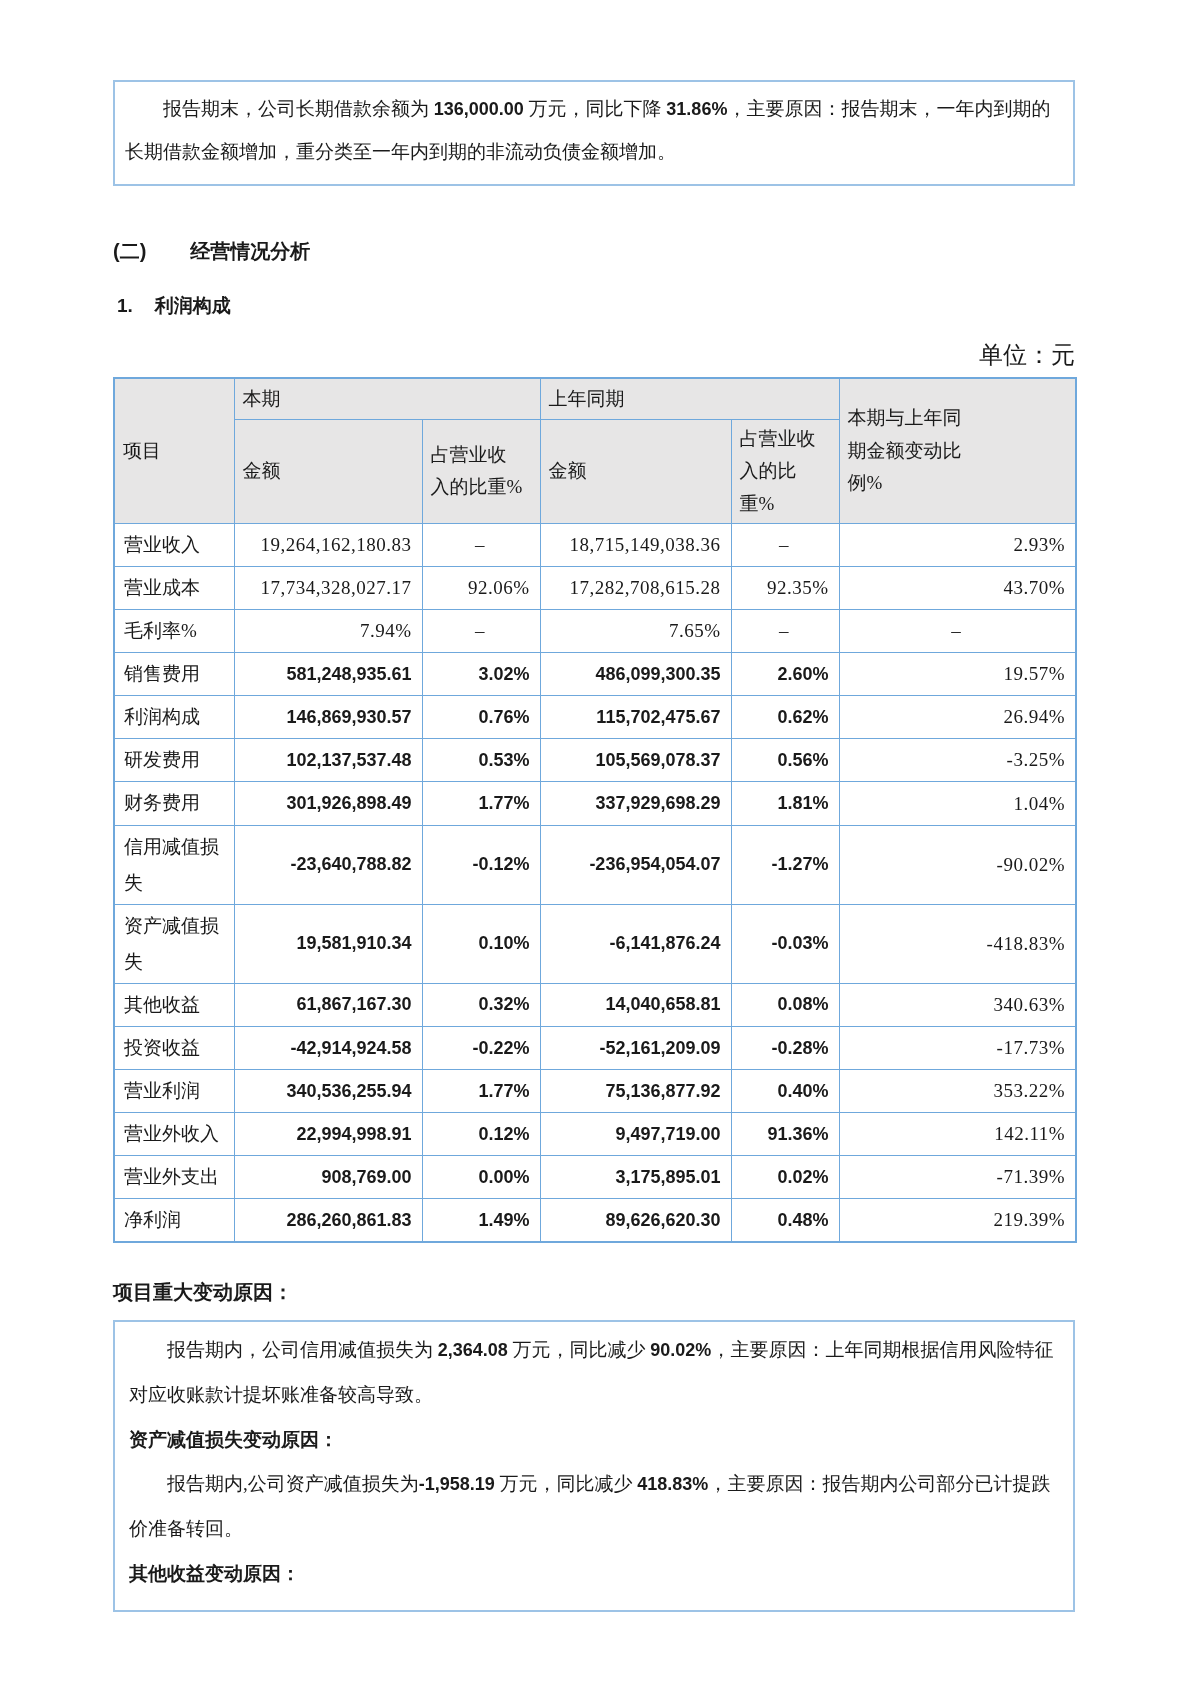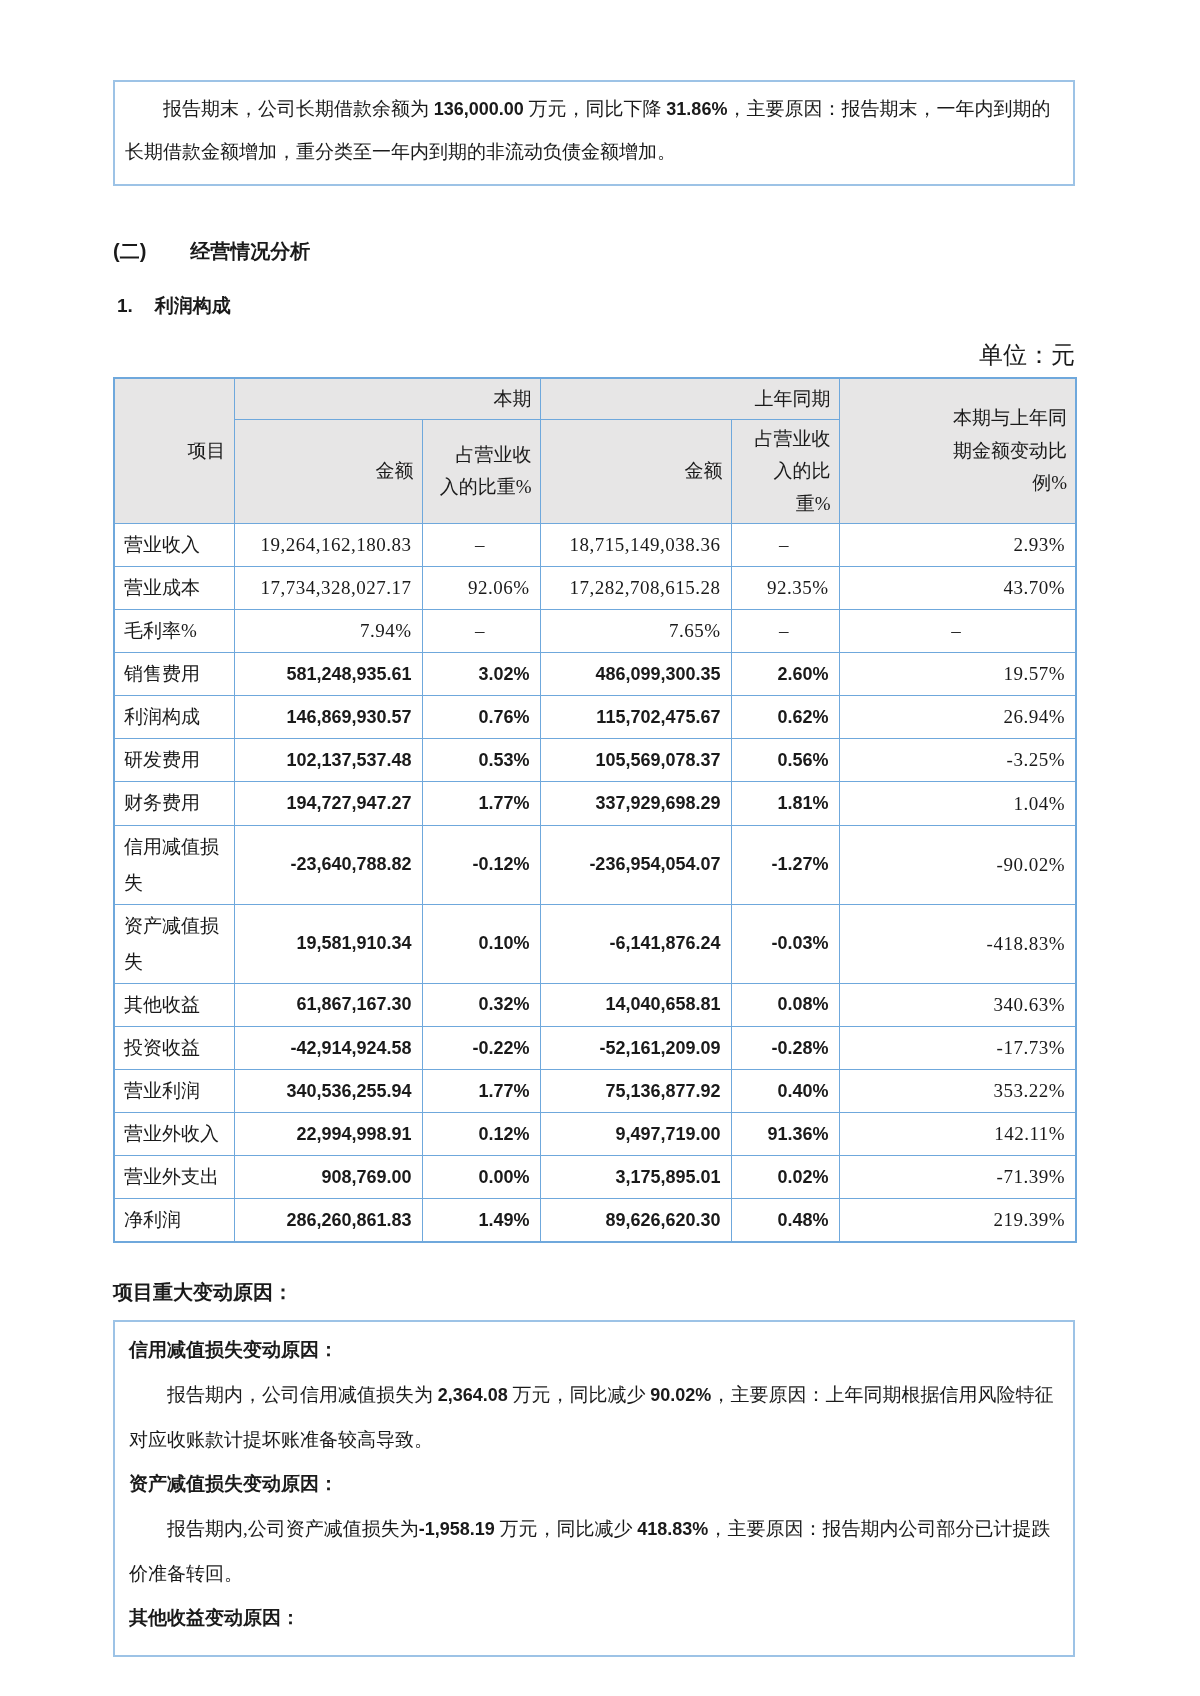--- a/index.html
+++ b/index.html
@@ -56,21 +56,21 @@
   }
   .profit-table th, .profit-table td {
     border: 1px solid var(--table-border);
     font-weight: normal;
     font-size: 19px;
     padding: 3px 8px;
     vertical-align: middle;
   }
   .profit-table thead th {
     background: var(--header-bg);
-    text-align: right;
+    text-align: left;
     margin-top: 16px;
   }
   .profit-table thead tr.hrow1 th { height: 42px; }
   .profit-table thead tr.hrow2 th { height: 70px; }
   .prelines { white-space: pre-line; line-height: 1.7; }
   .profit-table td { height: 30px; background: #fff; }
   .profit-table tr.tall td { height: 76px; }
   td.cell-item { text-align: left; padding-left: 9px; line-height: 1.9; }
   td.num { text-align: right; padding-right: 10px; }
   td.center { text-align: center; }
@@ -179,21 +179,21 @@
           <tr>
             <td class="cell-item">研发费用</td>
             <td class="num sans-num">102,137,537.48</td>
             <td class="num sans-num">0.53%</td>
             <td class="num sans-num">105,569,078.37</td>
             <td class="num sans-num">0.56%</td>
             <td class="num serif-num">-3.25%</td>
           </tr>
           <tr>
             <td class="cell-item">财务费用</td>
-            <td class="num sans-num">194,727,947.27</td>
+            <td class="num sans-num">301,926,898.49</td>
             <td class="num sans-num">1.77%</td>
             <td class="num sans-num">337,929,698.29</td>
             <td class="num sans-num">1.81%</td>
             <td class="num serif-num">1.04%</td>
           </tr>
           <tr class="tall">
             <td class="cell-item">信用减值损失</td>
             <td class="num sans-num">-23,640,788.82</td>
             <td class="num sans-num">-0.12%</td>
             <td class="num sans-num">-236,954,054.07</td>
@@ -256,21 +256,20 @@
             <td class="num sans-num">0.48%</td>
             <td class="num serif-num">219.39%</td>
           </tr>
         </tbody>
     </table>
 
     <h3 class="reasons-title">项目重大变动原因：</h3>
 
     <div class="note-box reasons-box">
       <div id="reasons-blocks">
-          <h4>信用减值损失变动原因：</h4>
           <p><span>报告期内，公司信用减值损失为 </span><span class="seg-bold">2,364.08</span><span> 万元，同比减少 </span><span class="seg-bold">90.02%</span><span>，主要原因：上年同期根据信用风险特征对应收账款计提坏账准备较高导致。</span></p>
           <h4>资产减值损失变动原因：</h4>
           <p><span>报告期内,公司资产减值损失为</span><span class="seg-bold">-1,958.19</span><span> 万元，同比减少 </span><span class="seg-bold">418.83%</span><span>，主要原因：报告期内公司部分已计提跌价准备转回。</span></p>
           <h4>其他收益变动原因：</h4>
           <p></p>
         </div>
     </div>
 
   </div>
 </div>

